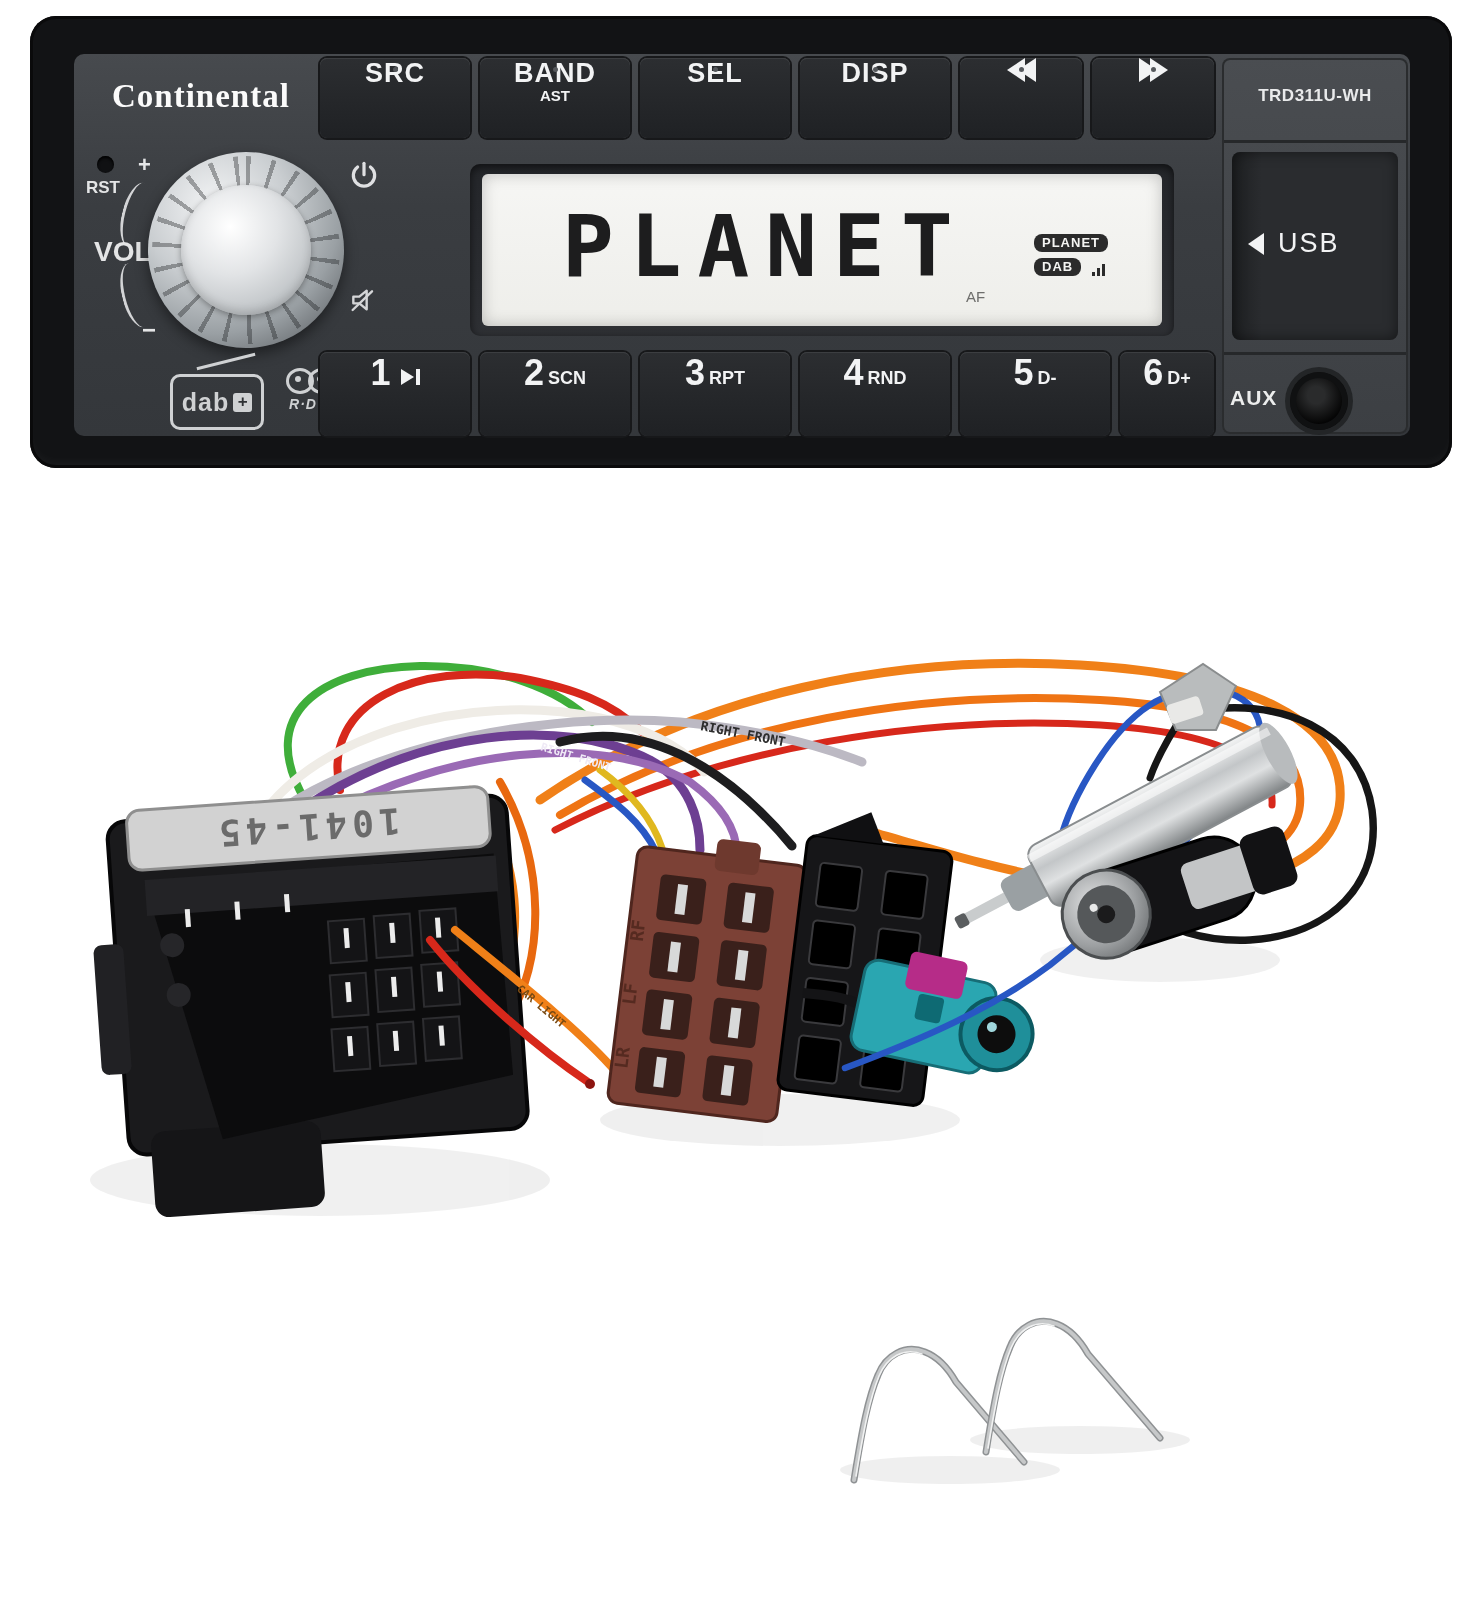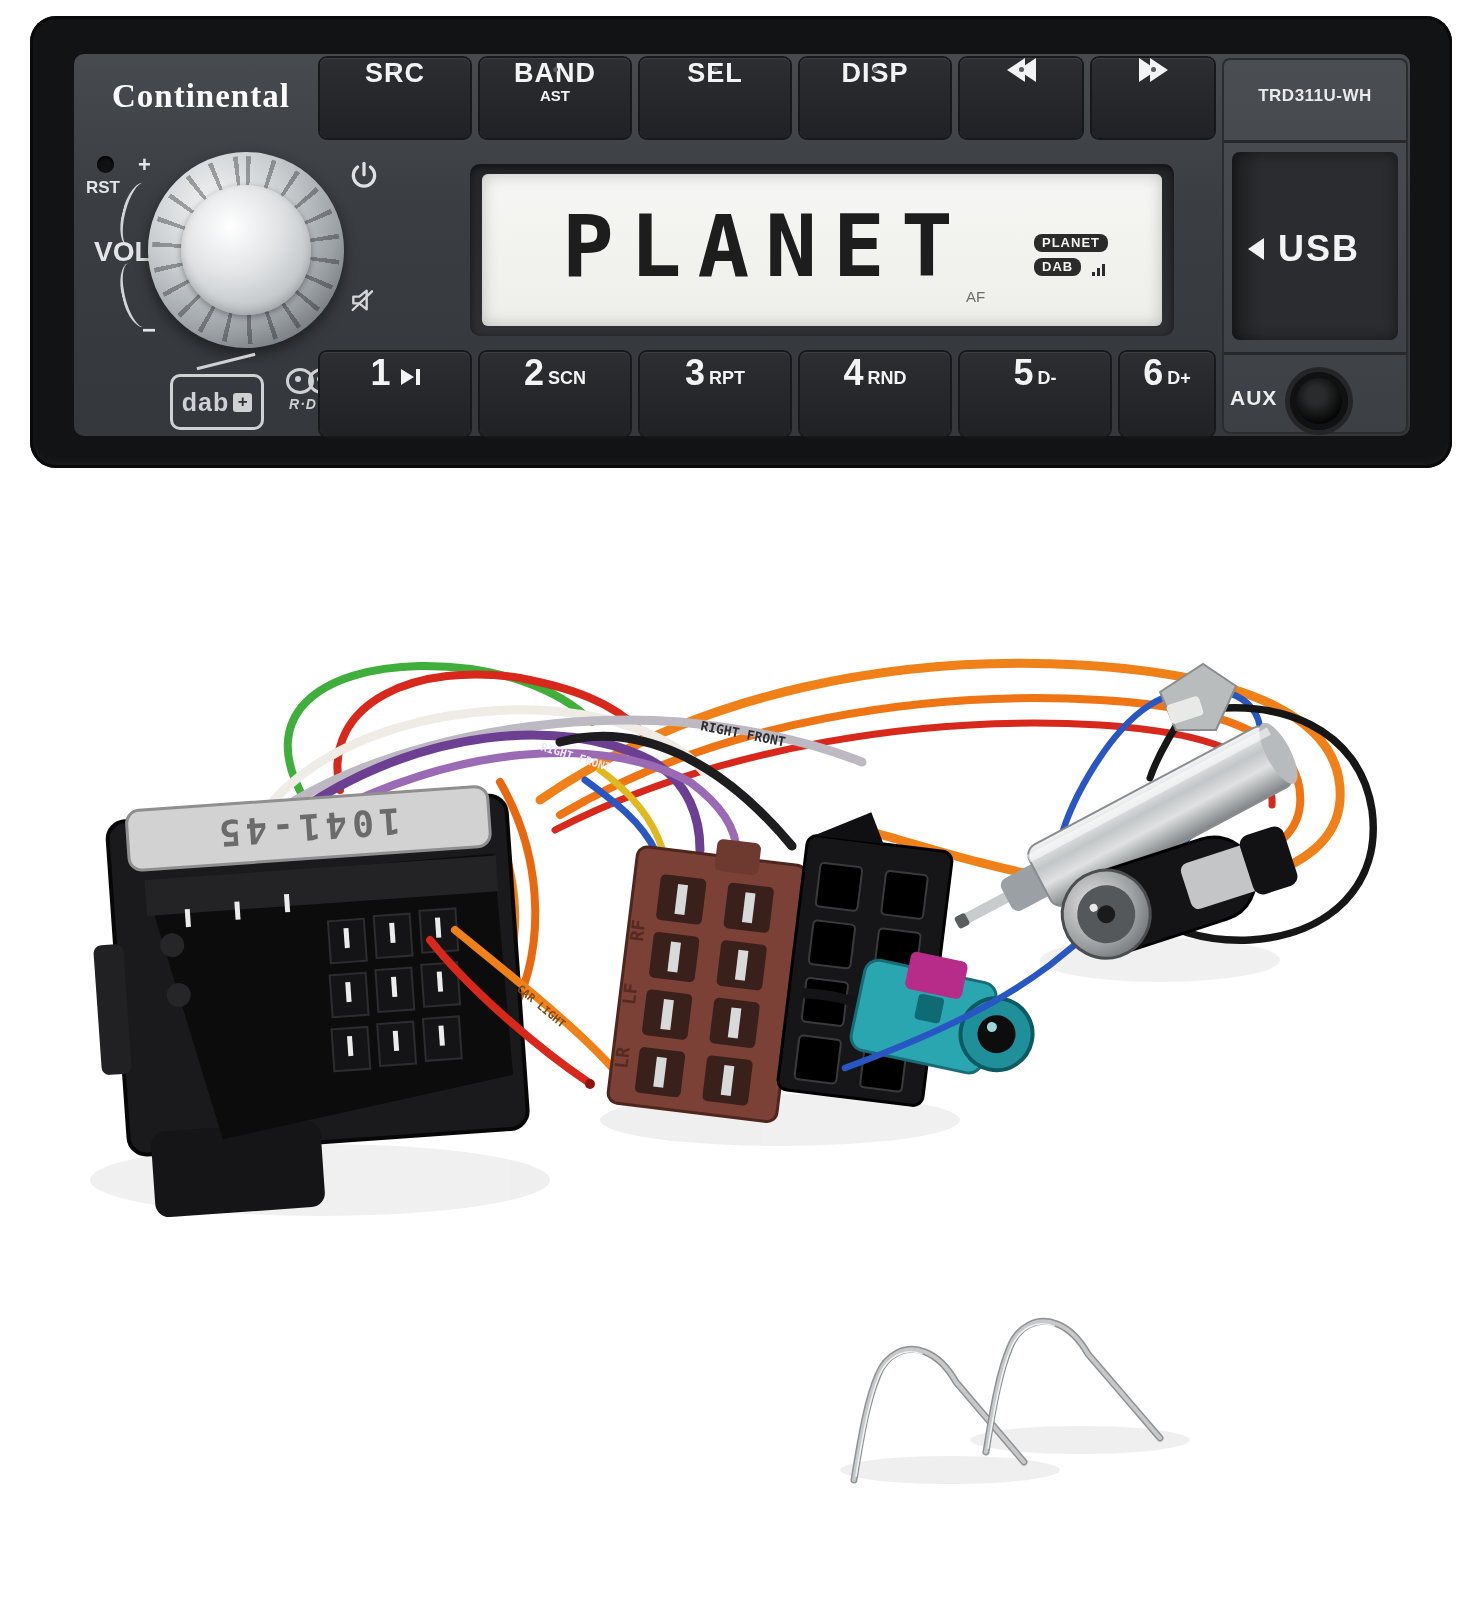--- a/index.html
+++ b/index.html
@@ -24,21 +24,21 @@
 
   .right-panel{left:1222px;top:58px;width:186px;height:376px;border-radius:8px;
     background:linear-gradient(#4a4d51,#3c3f43);box-shadow:inset 0 0 0 2px #2a2c2e;}
   .model-label{left:1232px;top:86px;width:166px;text-align:center;color:#e9eaeb;
     font-size:17px;font-weight:bold;letter-spacing:.5px;}
   .panel-divider{background:#26282a;height:3px;}
   .usb-slot{left:1232px;top:152px;width:166px;height:188px;border-radius:8px;
     background:linear-gradient(90deg,#1d1f21,#2a2c2f 18%,#2a2c2f);box-shadow:inset 0 0 14px rgba(0,0,0,.5);}
   .usb-row{left:1248px;top:228px;display:flex;align-items:center;gap:14px;color:#f2f3f4;}
   .usb-tri{width:0;height:0;border-top:11px solid transparent;border-bottom:11px solid transparent;border-right:16px solid #f2f3f4;}
-  .usb-text{font-size:36px;font-weight:bold;letter-spacing:2px;}
+  .usb-text{font-size:27px;font-weight:normal;letter-spacing:2px;}
   .aux-text{left:1230px;top:386px;color:#eceded;font-size:21px;font-weight:bold;letter-spacing:1px;}
   .aux-jack{left:1290px;top:372px;width:58px;height:58px;border-radius:50%;
     background:radial-gradient(circle at 45% 40%,#2a2b2c 18%,#050505 60%);
     box-shadow:0 0 0 5px #232527, inset 0 0 0 6px #101112;}
 
   .brand{left:112px;top:78px;color:#fbfbfb;display:flex;align-items:baseline;gap:28px;}
   .brand-text{font-family:"Liberation Serif", serif;font-weight:bold;font-size:33px;letter-spacing:1px;}
   .brand-horse{font-size:30px;margin-left:2px;}
 
   .display-recess{left:470px;top:164px;width:704px;height:172px;border-radius:10px;

